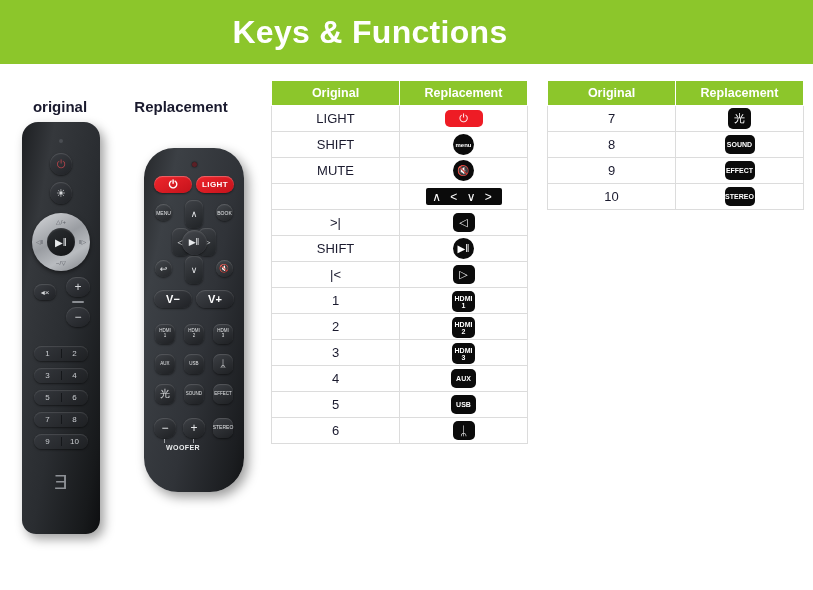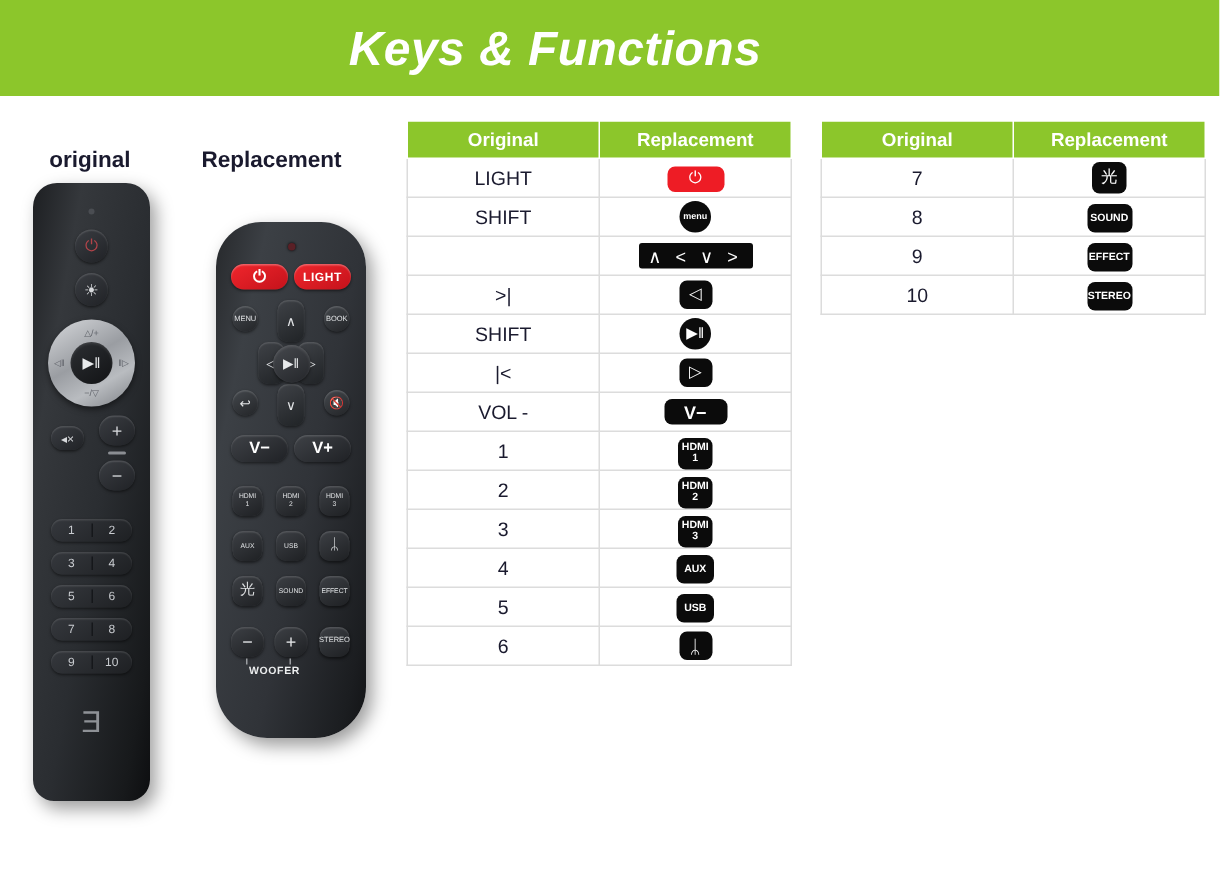--- a/index.html
+++ b/index.html
@@ -11,21 +11,21 @@
   .page{position:relative;width:813px;height:590px;}
 
   
   .banner{
     position:absolute;left:0;top:0;width:813px;height:64px;
     background:#8CC62B;
   }
   .banner-title{
     position:absolute;left:0;top:0;width:740px;height:64px;
     display:flex;align-items:center;justify-content:center;
-    color:#ffffff;font-size:32px;font-weight:bold;font-style:italic;
+    color:#ffffff;font-size:32px;font-weight:bold;
     letter-spacing:.3px;
   }
 
   
   .remote-label{
     position:absolute;font-size:15px;font-weight:bold;color:#1a1a2e;
     text-align:center;
   }
   #lbl-original{left:5px;top:98px;width:110px;}
   #lbl-replacement{left:118px;top:98px;width:126px;}
@@ -292,38 +292,38 @@
     <tbody id="main-body">
         <tr>
           <td class="orig">LIGHT</td>
           <td class="repl"><span class="chip chip-power">⏻</span></td>
         </tr>
         <tr>
           <td class="orig">SHIFT</td>
           <td class="repl"><span class="chip chip-circ">menu</span></td>
         </tr>
         <tr>
+          <td class="orig">MUTE</td>
+          <td class="repl"><span class="chip chip-circ-big">🔇</span></td>
+        </tr>
+        <tr>
           <td class="orig"></td>
           <td class="repl"><span class="chip chip-nav">∧ &lt; ∨ &gt;</span></td>
         </tr>
         <tr>
           <td class="orig">&gt;|</td>
           <td class="repl"><span class="chip chip-sq">◁</span></td>
         </tr>
         <tr>
           <td class="orig">SHIFT</td>
           <td class="repl"><span class="chip chip-circ-big">▶‖</span></td>
         </tr>
         <tr>
           <td class="orig">|&lt;</td>
           <td class="repl"><span class="chip chip-sq">▷</span></td>
-        </tr>
-        <tr>
-          <td class="orig">VOL -</td>
-          <td class="repl"><span class="chip chip-vol">V−</span></td>
         </tr>
         <tr>
           <td class="orig">1</td>
           <td class="repl"><span class="chip chip-hdmi">
               <span>HDMI</span>
               <span>1</span>
             </span></td>
         </tr>
         <tr>
           <td class="orig">2</td>

